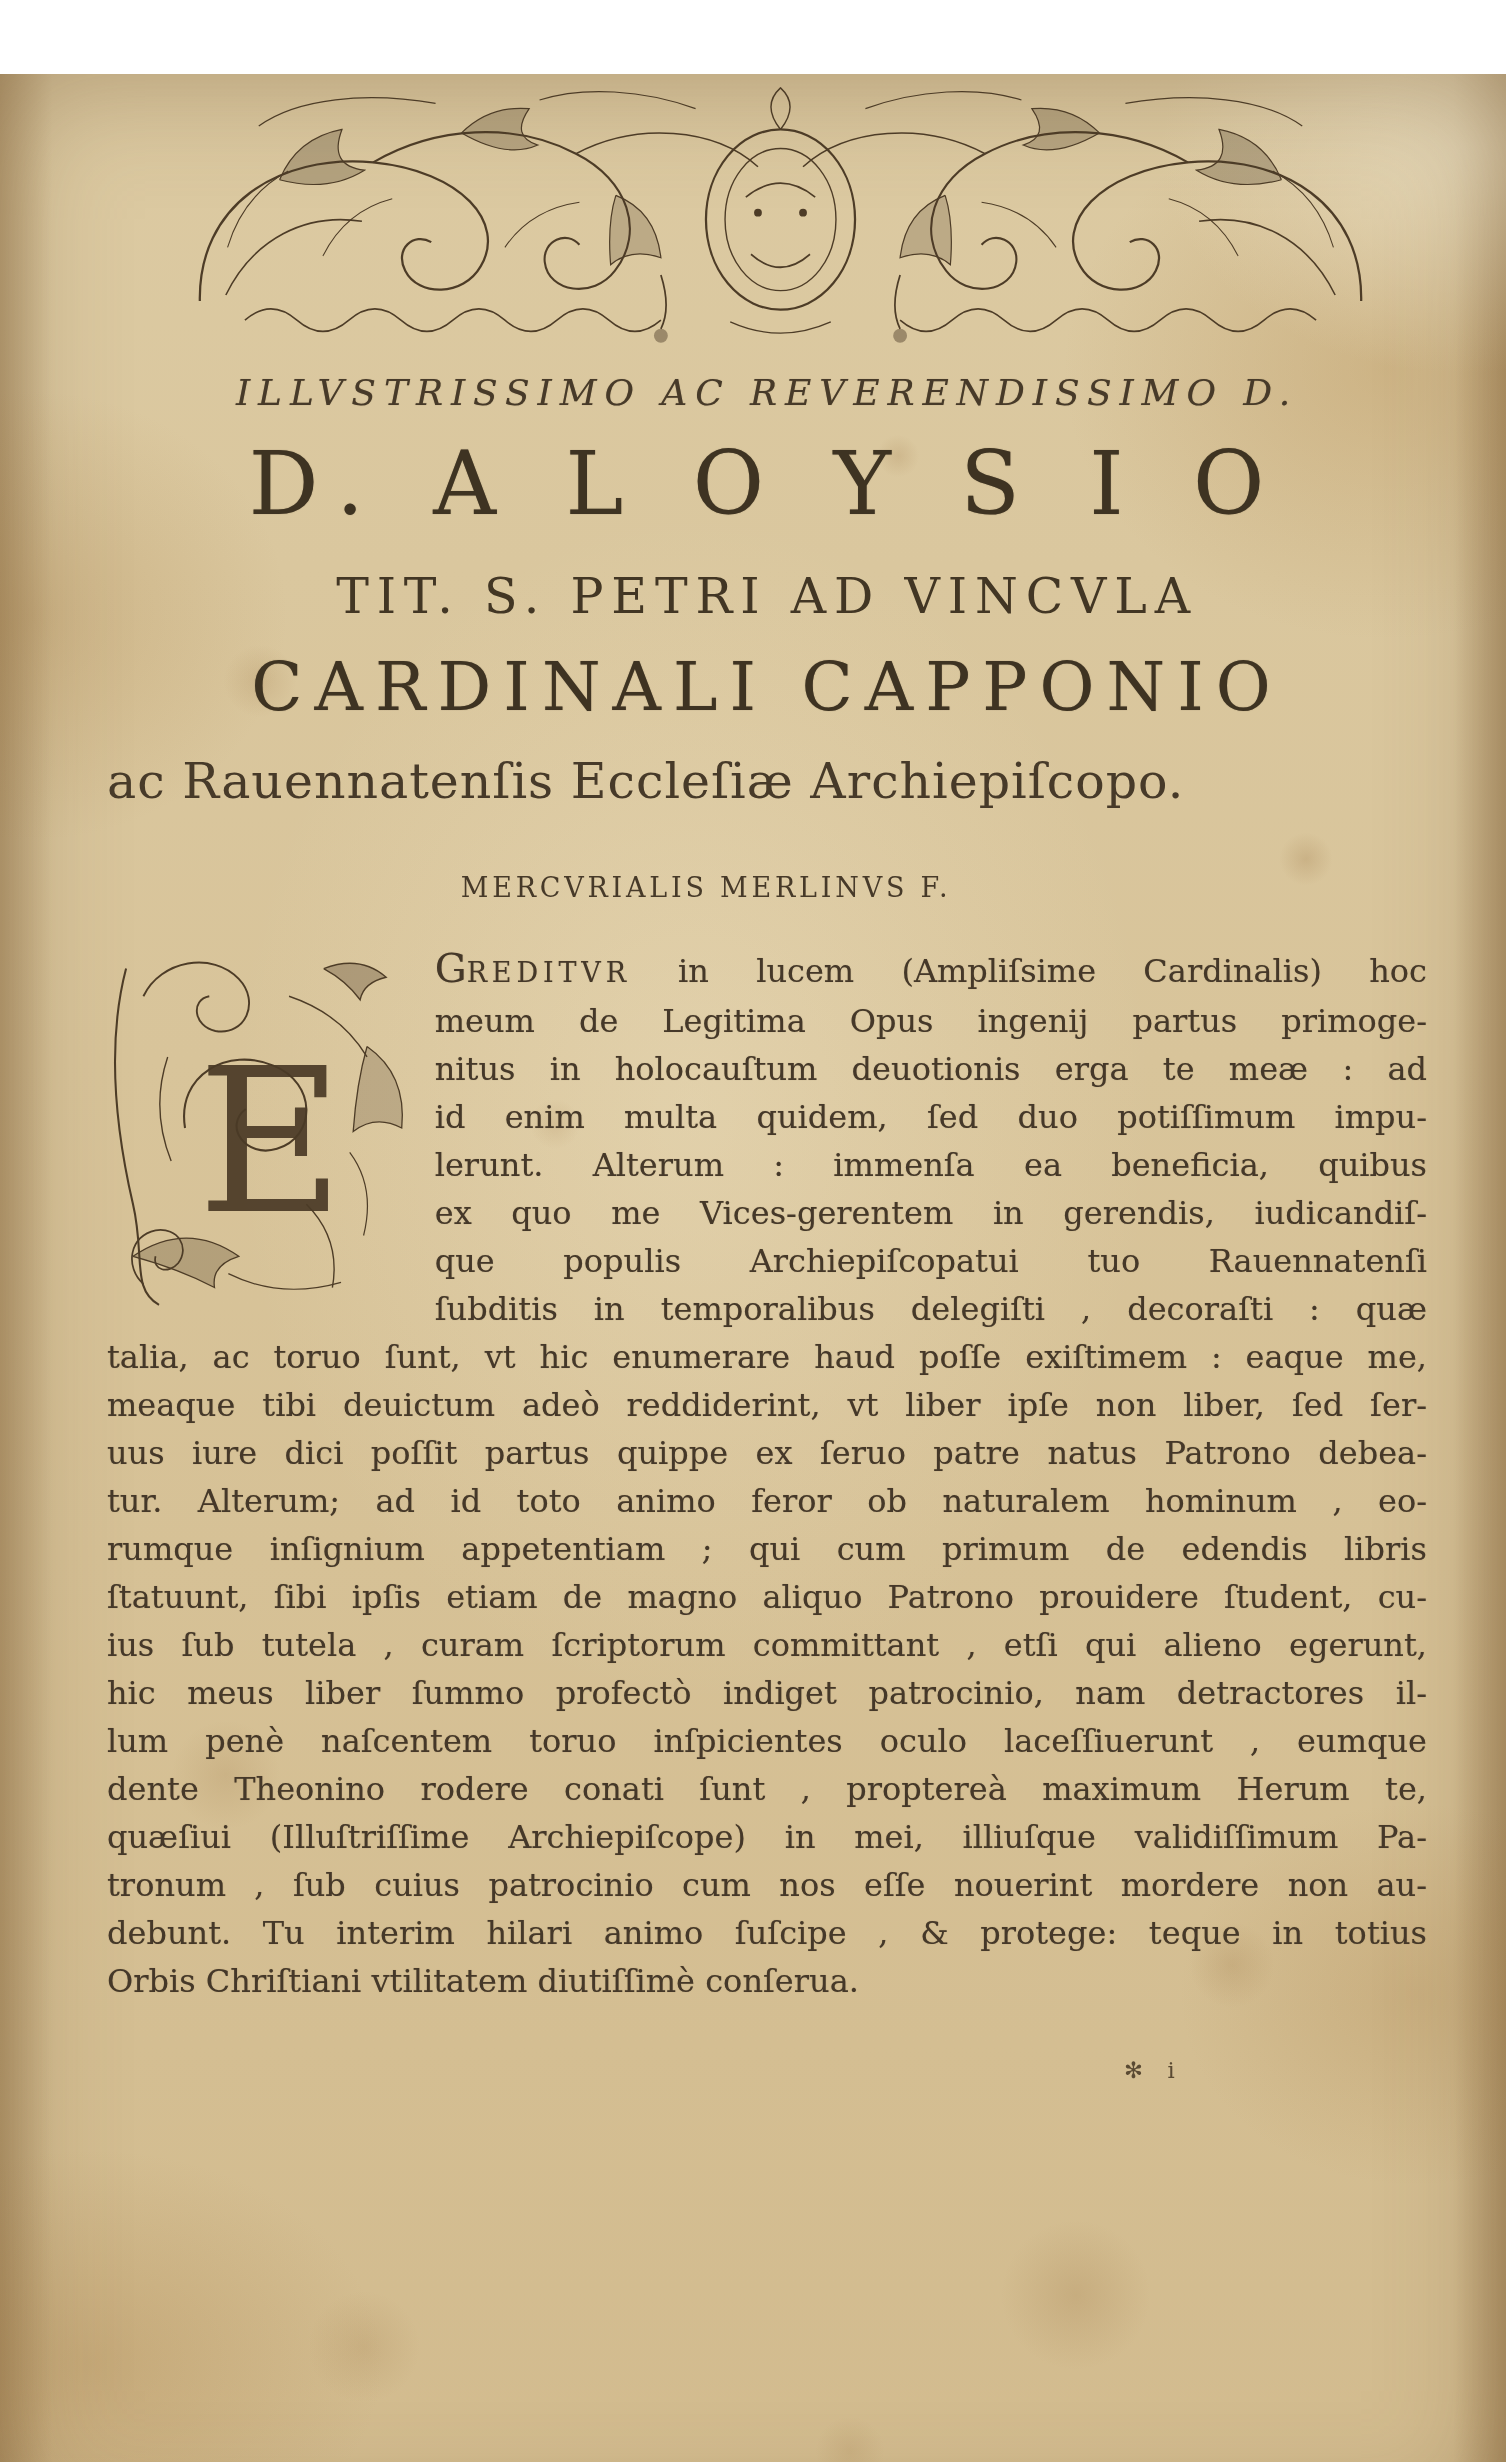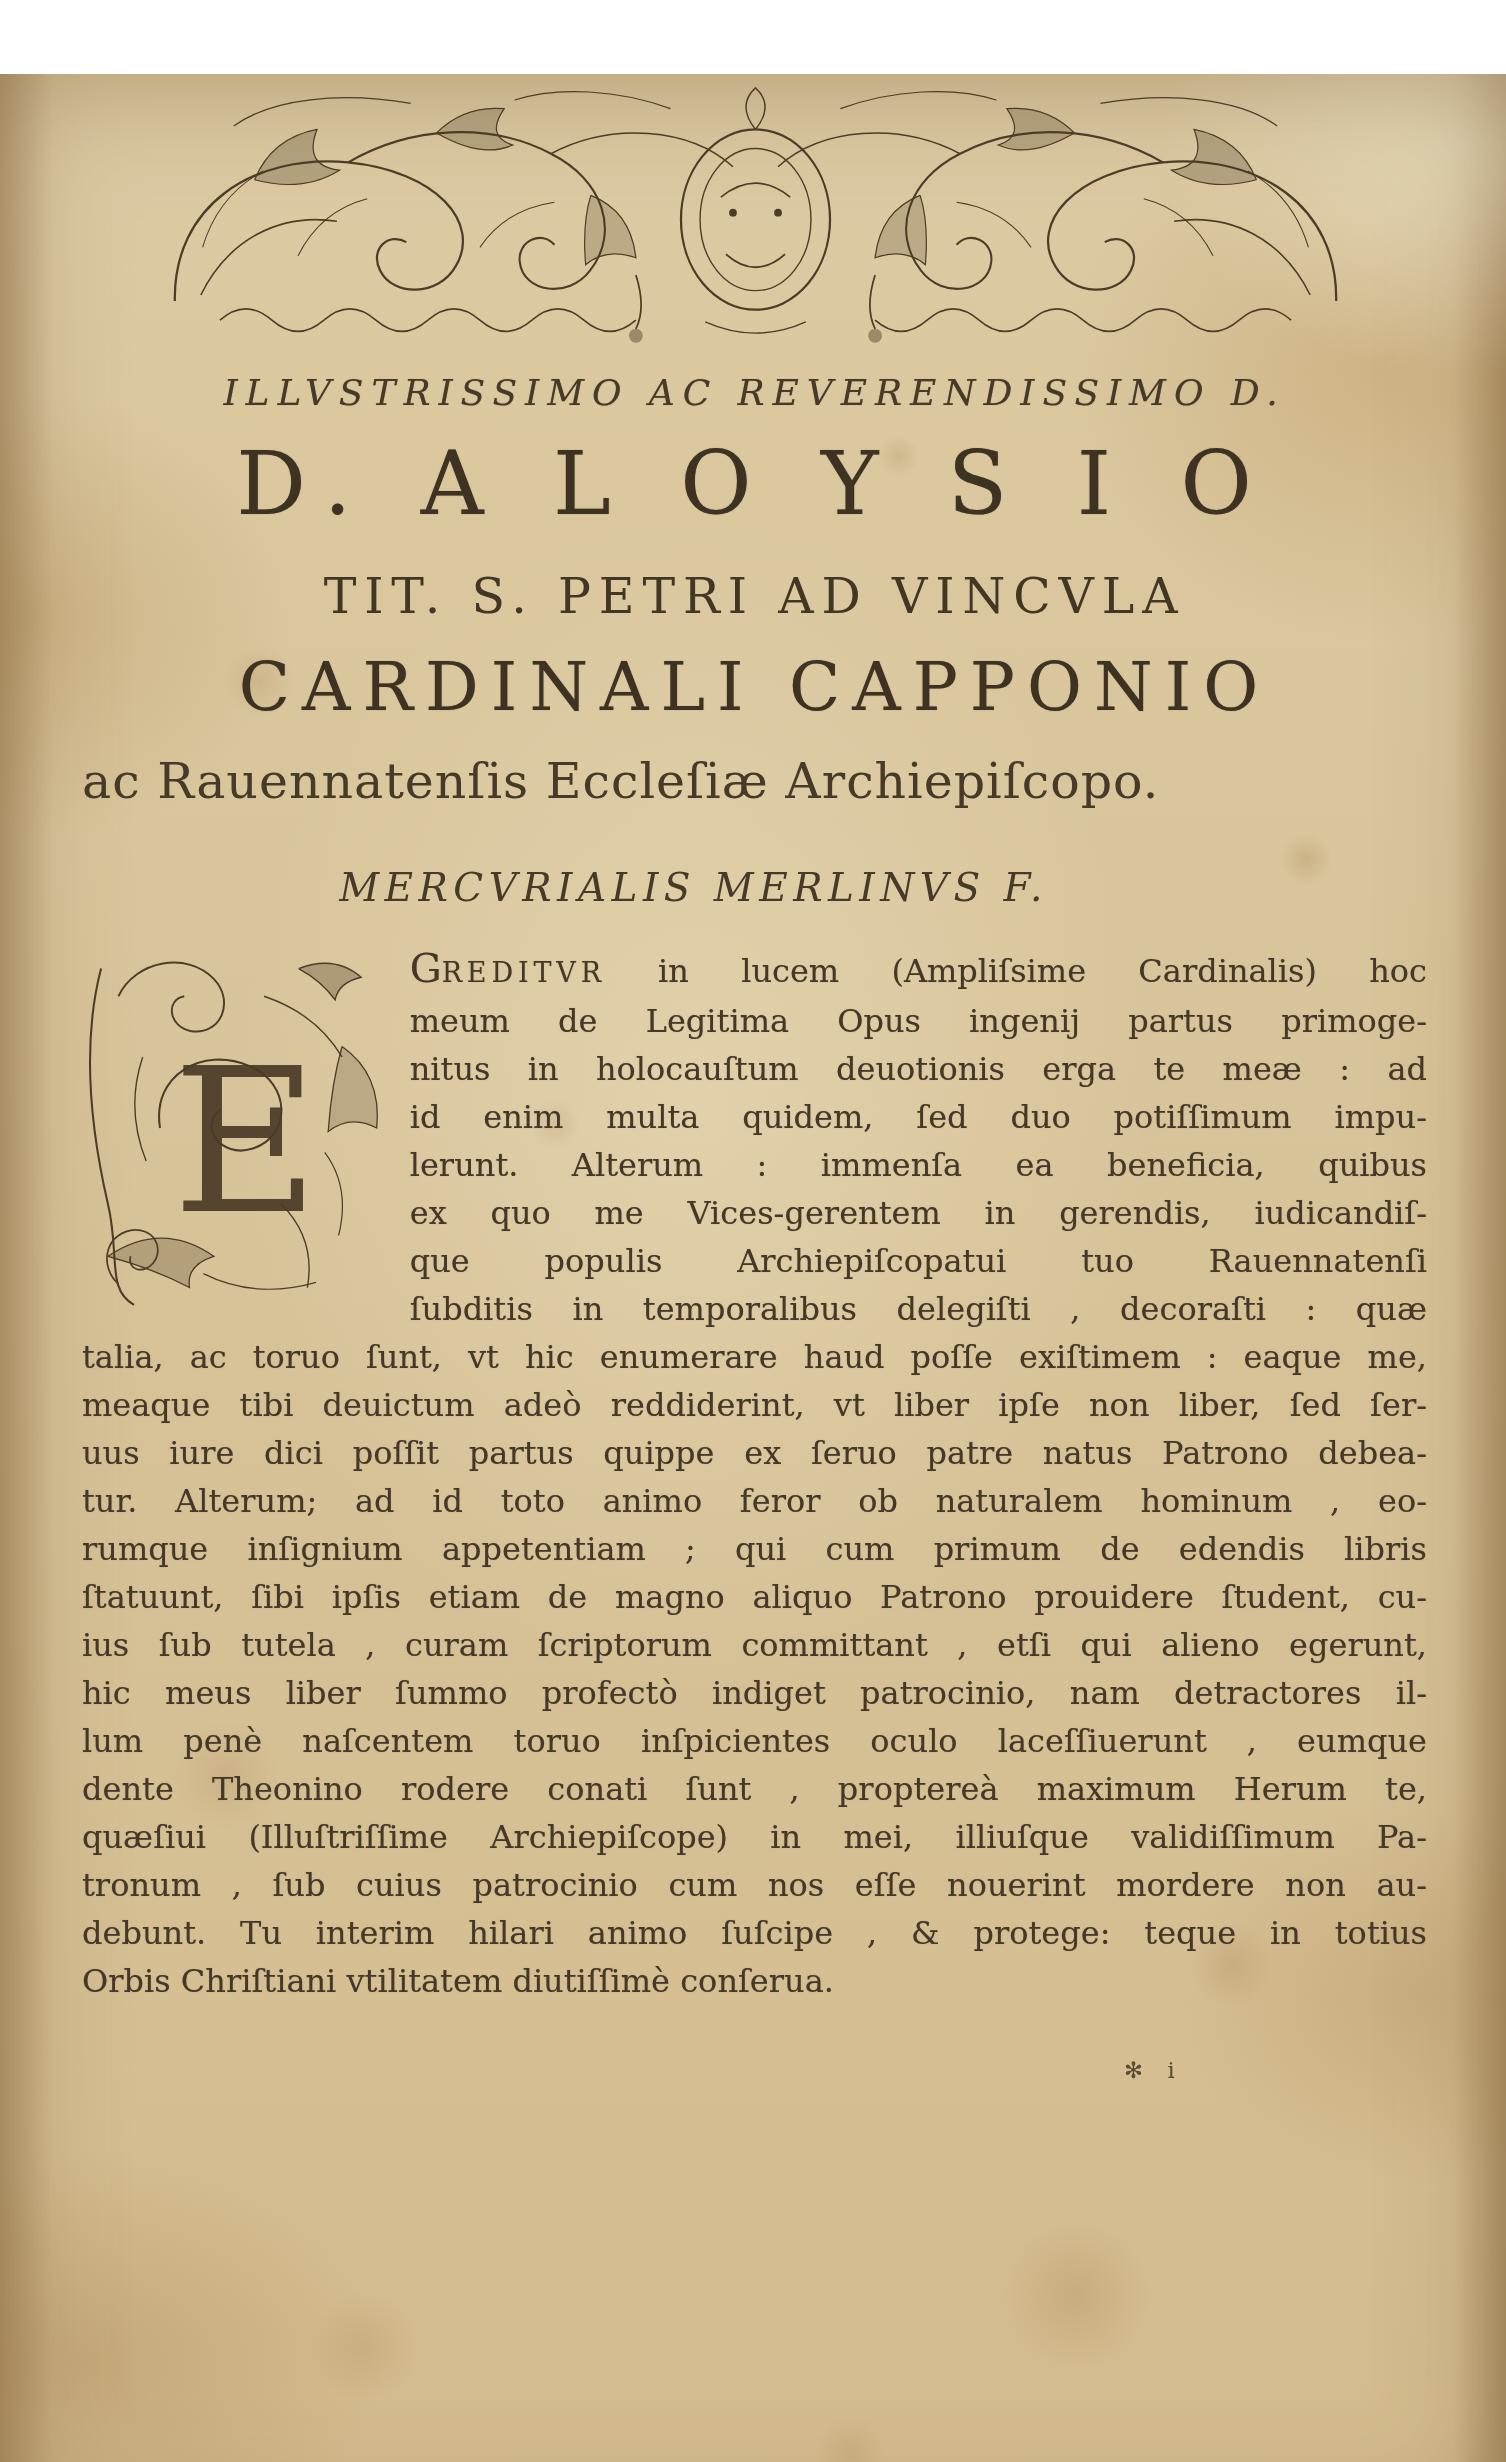--- a/index.html
+++ b/index.html
@@ -28,21 +28,21 @@
       radial-gradient(circle 52px at 260px 607px, rgba(150,110,60,0.18), transparent 70%),
       radial-gradient(circle 38px at 1306px 785px, rgba(150,110,60,0.22), transparent 70%),
       radial-gradient(circle 78px at 226px 1701px, rgba(150,110,60,0.16), transparent 70%),
       radial-gradient(circle 61px at 1232px 1891px, rgba(150,110,60,0.18), transparent 70%),
       radial-gradient(circle 104px at 1076px 2221px, rgba(150,110,60,0.20), transparent 72%),
       radial-gradient(circle 78px at 364px 2273px, rgba(150,110,60,0.16), transparent 72%),
       radial-gradient(circle 48px at 850px 2377px, rgba(150,110,60,0.15), transparent 72%),
       radial-gradient(circle 35px at 555px 1050px, rgba(150,110,60,0.15), transparent 72%),
       radial-gradient(circle 29.5px at 898px 382px, rgba(150,110,60,0.18), transparent 72%);
   }
-  .content{position:relative;padding:0 79px 0 82px;}
+  .content{position:relative;padding:0 79px 0 107px;}
   .ornament{margin:74px 0 0 68px;width:1211px;height:273px;}
   .kicker{
     margin-top:24px;line-height:43px;font-size:36px;font-style:italic;
     text-align:center;letter-spacing:0.22em;white-space:nowrap;
     color:#473a29;text-shadow:0 0 0.9px rgba(70,55,30,0.45);
   }
   .title-main{
     margin-top:22.6px;line-height:95px;font-size:87px;font-weight:normal;
     text-align:center;letter-spacing:0.24em;white-space:nowrap;color:#3e3322;
     text-shadow:0 0 0.9px rgba(60,45,25,0.5);
@@ -54,21 +54,21 @@
   .title-3{
     margin-top:27px;line-height:73px;font-size:67px;font-weight:normal;
     text-align:center;letter-spacing:0.18em;white-space:nowrap;color:#3e3322;
     text-shadow:0 0 0.9px rgba(60,45,25,0.5);
   }
   .title-4{
     margin-top:31px;line-height:54px;font-size:49px;font-weight:normal;
     text-align:left;letter-spacing:0.02em;white-space:nowrap;color:#473a29;
   }
   .dedicator{
-    margin-top:57px;line-height:43px;font-size:39px;font-style:italic;
+    margin-top:57px;line-height:43px;font-size:27px;
     text-align:center;letter-spacing:0.14em;white-space:nowrap;color:#473a29;
     transform:translateX(-61px);
   }
   .body-block{margin-top:35px;}
   .first-rows{display:flex;}
   .dropcap{flex:0 0 319px;height:375px;margin-right:8.7px;}
   .indent-col{flex:1;min-width:0;}
   .bline{
     font-size:32px;line-height:48px;
     text-align:justify;text-align-last:justify;

